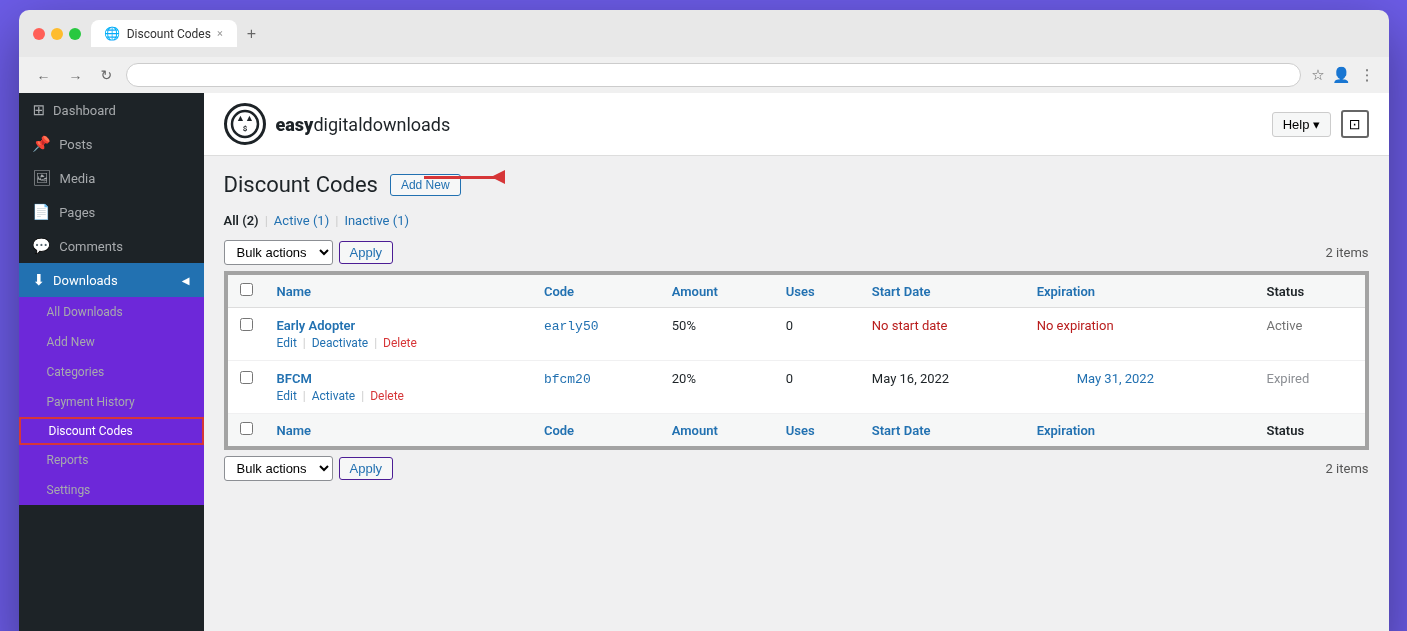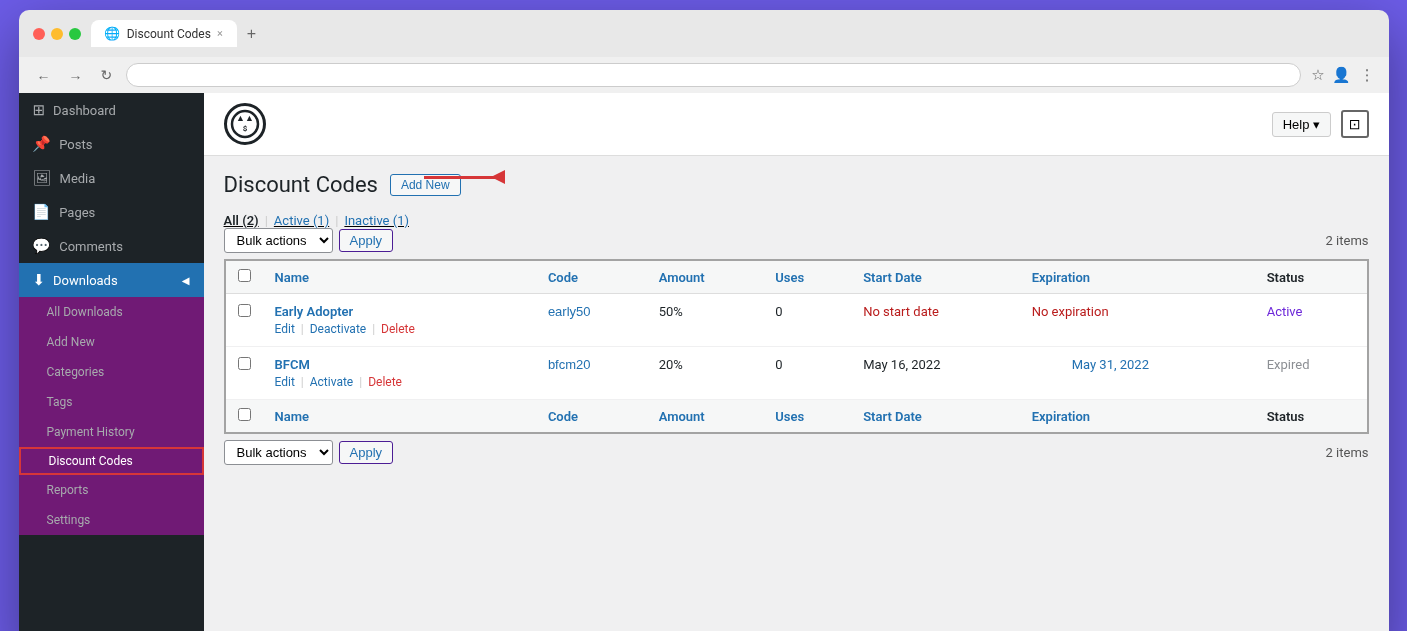--- a/index.html
+++ b/index.html
@@ -83,21 +83,21 @@
     .sidebar-item {
       padding: 8px 14px;
       cursor: pointer;
       display: flex;
       align-items: center;
       gap: 8px;
       font-size: 13px;
       color: #a7aaad;
     }
     .sidebar-icon { font-size: 15px; }
-    .sidebar-submenu { background: #701a75; }
+    .sidebar-submenu { background: #6d28d9; }
     .sidebar-submenu .sidebar-item { padding-left: 28px; font-size: 12px; }
     .sidebar-item.downloads-selected {
       background: #2271b1;
       color: #fff;
     }
 
     
     .top-header {
       background: #fff;
       border-bottom: 1px solid #ddd;
@@ -187,22 +187,21 @@
       top: -6px;
       border-top: 7px solid transparent;
       border-bottom: 7px solid transparent;
       border-right: 14px solid #d63638;
     }
 
     
     .filter-bar {
       display: flex;
       align-items: center;
-      margin-bottom: 0;
-      text-decoration: underline;
+      margin-bottom: 12px;
     }
     .filter-links { display: flex; gap: 6px; font-size: 13px; color: #666; }
     .filter-link { color: #2271b1; text-decoration: none; cursor: pointer; }
     .filter-link.current { color: #1d2327; font-weight: 600; }
     .filter-sep { color: #ccc; }
     .search-area { display: flex; gap: 6px; align-items: center; }
     .search-input {
       border: 1px solid #8c8f94;
       border-radius: 3px;
       padding: 4px 8px;
@@ -244,21 +243,21 @@
       font-size: 13px;
       cursor: pointer;
     }
     .items-count { font-size: 13px; color: #555; }
 
     
     .data-table {
       width: 100%;
       border-collapse: collapse;
       background: #fff;
-      border: 2px solid #a3a3a3;
+      border: 4px solid #a3a3a3;
     }
     .data-table th {
       padding: 8px 12px;
       text-align: left;
       font-weight: 600;
       font-size: 13px;
       color: #2271b1;
       background: #f6f7f7;
       border-bottom: 1px solid #ddd;
       cursor: pointer;
@@ -267,26 +266,26 @@
     .data-table td {
       padding: 10px 12px;
       border-bottom: 1px solid #f0f0f1;
       font-size: 13px;
       color: #1d2327;
       vertical-align: top;
     }
     .data-table tr:last-child td { border-bottom: none; }
     .data-table .cb-col { width: 30px; }
     .row-name { color: #2271b1; font-weight: 600; cursor: pointer; }
-    .row-code { color: #2271b1; font-family: Liberation Sans, sans-serif; }
+    .row-code { color: #2271b1; font-family: Liberation Mono, monospace; }
     .row-actions { font-size: 12px; color: #666; margin-top: 3px; }
     .row-actions a { color: #2271b1; text-decoration: none; cursor: pointer; }
     .row-actions a.delete { color: #d63638; }
     .row-actions span { color: #ccc; margin: 0 3px; }
-    .status-active { color: #6d28d9; }
+    .status-active { color: #737373; }
     .status-expired { color: #8c8f94; }
     .no-start { color: #b91c1c; }
     .expiration-blue { color: #2271b1; padding-left: 40px; }
 
     .bottom-toolbar {
       display: flex;
       align-items: center;
       justify-content: space-between;
       margin-top: 6px;
     }
@@ -354,23 +353,20 @@
         <div class="sidebar-item">
           <span>All Downloads</span>
         </div>
         <div class="sidebar-item">
           <span>Add New</span>
         </div>
         <div class="sidebar-item">
           <span>Categories</span>
         </div>
         <div class="sidebar-item">
-          <span>Tags</span>
-        </div>
-        <div class="sidebar-item">
           <span>Payment History</span>
         </div>
         <div class="sidebar-item" style="color:#fff; border:2px solid #d63638; padding:5px 13px 5px 28px;">
           <span>Discount Codes</span>
         </div>
         <div class="sidebar-item">
           <span>Reports</span>
         </div>
         <div class="sidebar-item">
           <span>Settings</span>
@@ -382,20 +378,23 @@
 
       <div class="top-header">
         <div class="logo-area">
           <div class="logo-circle">
             <svg width="30" height="30" viewBox="0 0 30 30">
               <circle cx="15" cy="15" r="13" fill="none" stroke="#1d2327" stroke-width="2.5"></circle>
               <text x="15" y="12" text-anchor="middle" font-size="9" font-weight="bold" fill="#1d2327">▲▲</text>
               <text x="15" y="22" text-anchor="middle" font-size="8" fill="#1d2327">$</text>
             </svg>
           </div>
+          <span class="logo-text">
+            <strong>easy</strong>digitaldownloads
+          </span>
         </div>
         <div style="display:flex;align-items:center;gap:10px;">
           <button class="help-btn">Help ▾</button>
           <div class="screen-icon">⊡</div>
         </div>
       </div>
 
       <div class="content-area">
 
         <div class="page-title-row">

